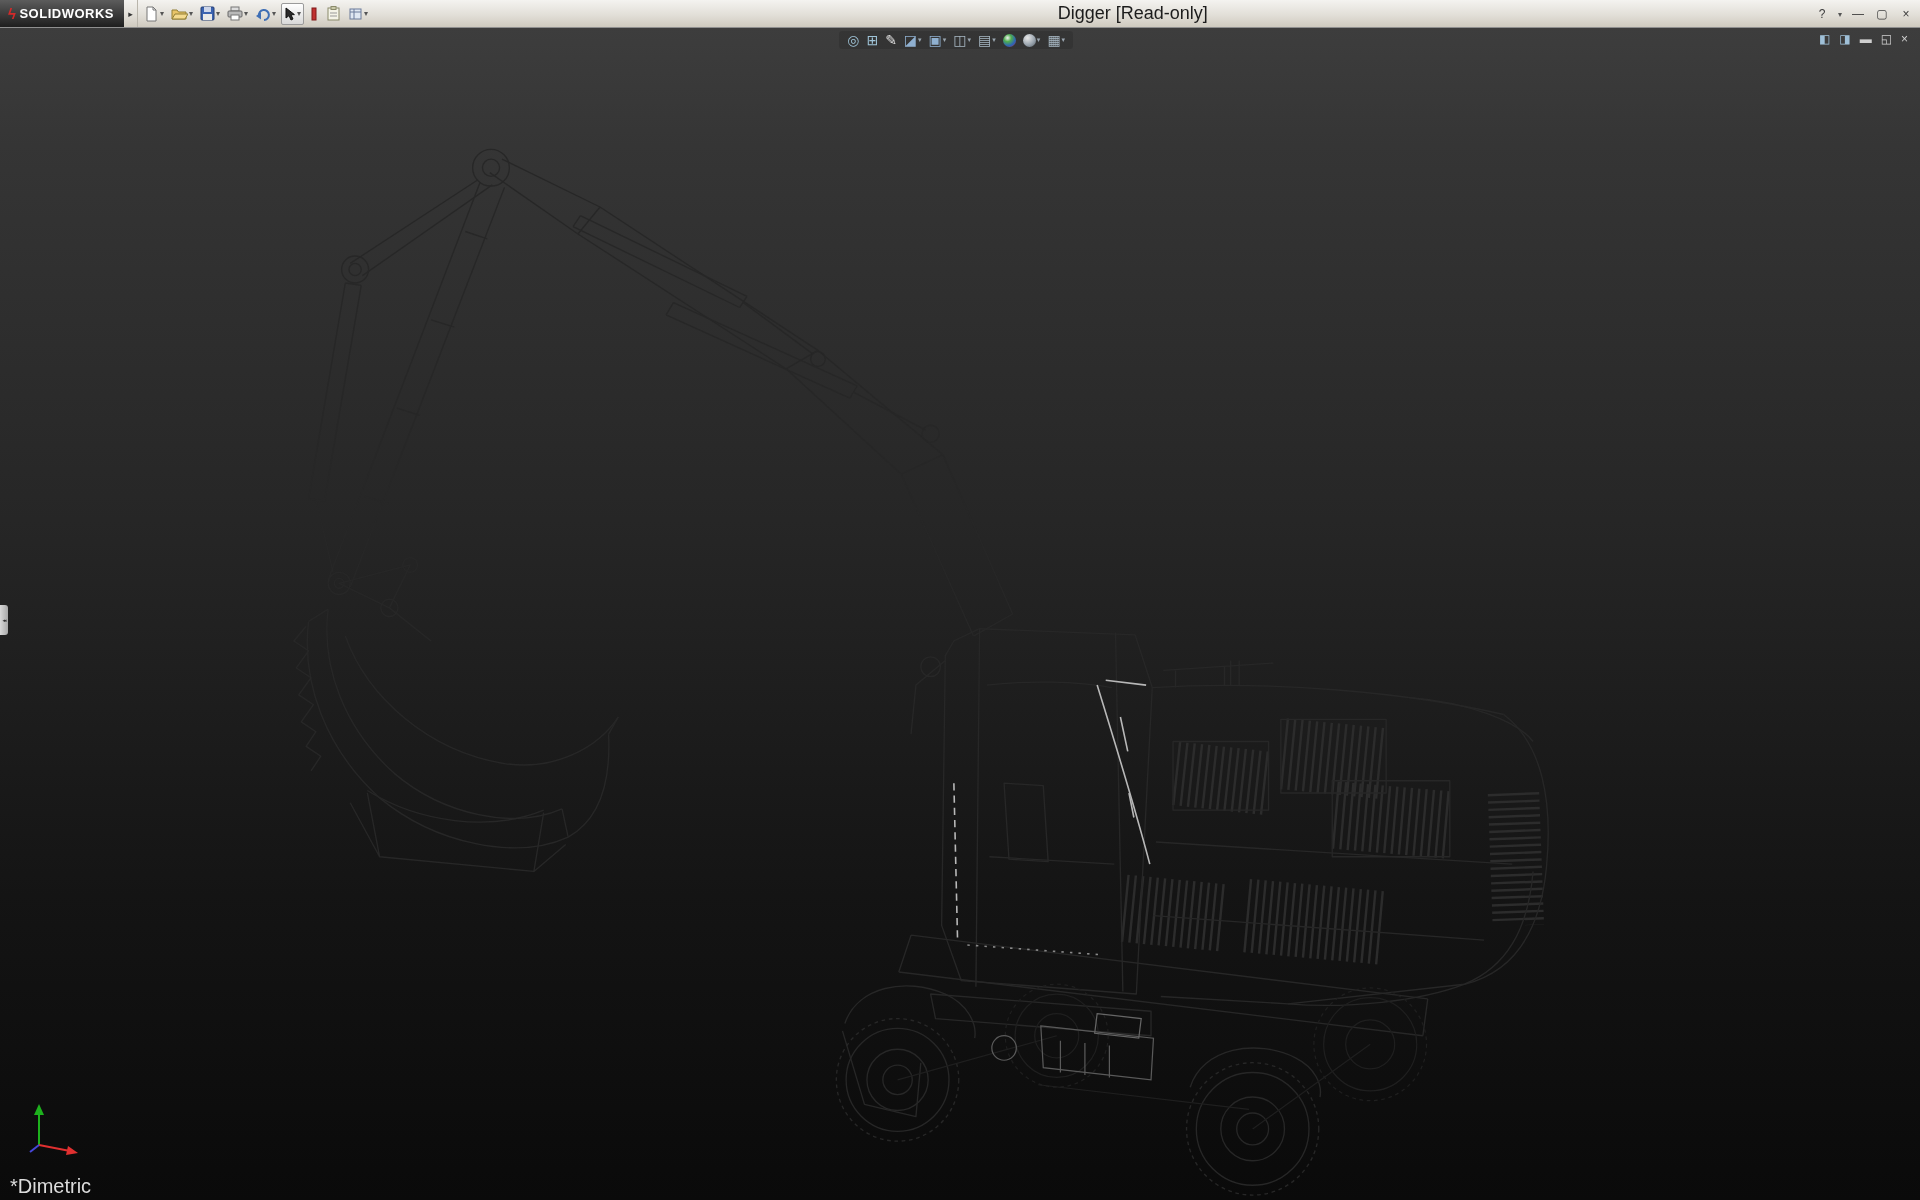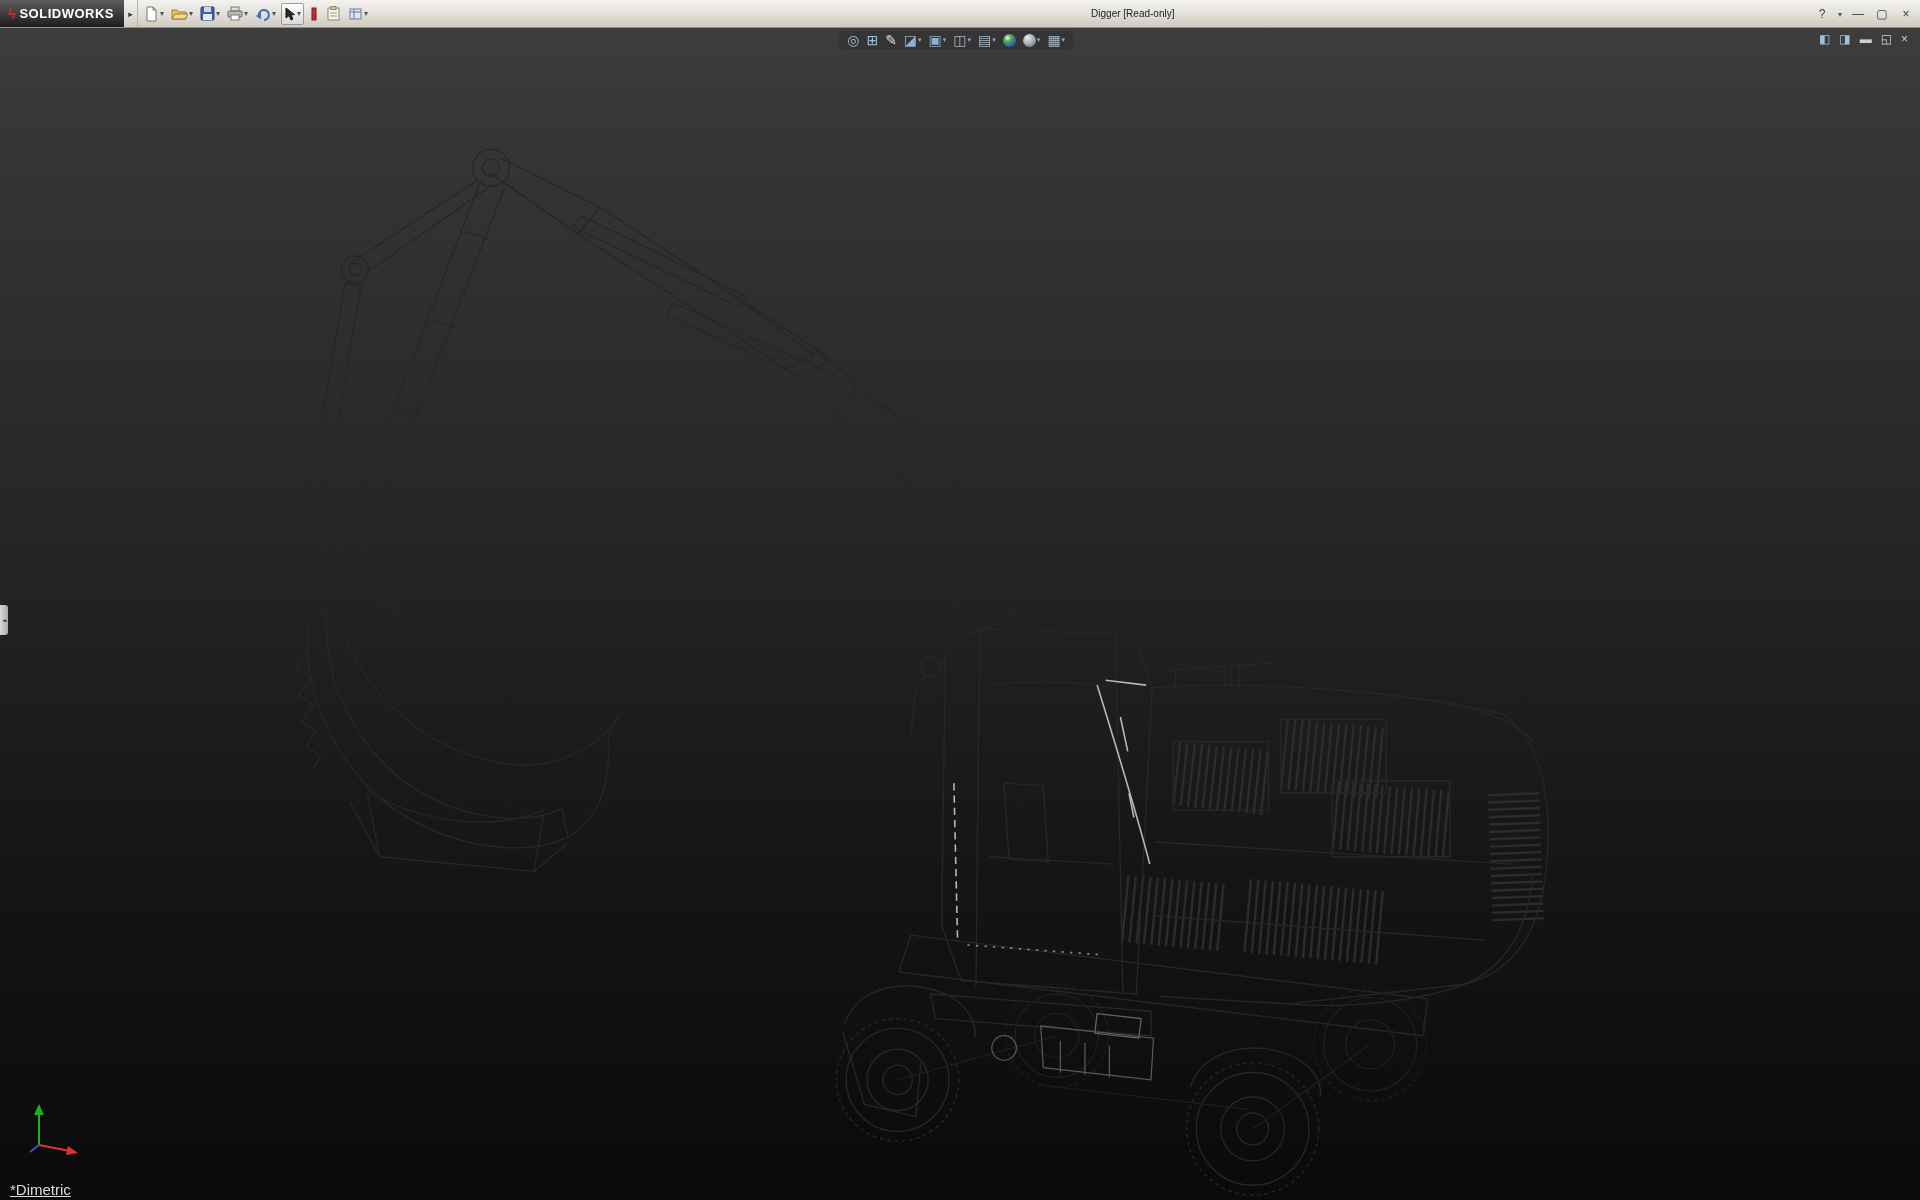--- a/index.html
+++ b/index.html
@@ -16,21 +16,21 @@
     background:linear-gradient(180deg,#5c5c5c,#1e1e1e); color:#fff;
     font-size:13px; font-weight:bold; letter-spacing:.5px; }
   .logo .mark { color:#d42a2a; font-size:15px; margin-right:3px; font-weight:bold; }
   .menu-arrow { width:14px; height:100%; display:flex; align-items:center; justify-content:center;
     font-size:9px; color:#333; border-right:1px solid #b9b5ab; cursor:default; }
   .toolbar { display:flex; align-items:center; gap:3px; padding:0 4px; height:100%; }
   .tbtn { display:flex; align-items:center; height:22px; padding:0 2px; border-radius:2px; }
   .tbtn .caret { font-size:8px; color:#555; margin-left:1px; }
   .tbtn.pressed { border:1px solid #9a9a9a; background:linear-gradient(#ffffff,#d9d9d9); }
   .win-title { position:absolute; left:59%; transform:translateX(-50%);
-    font-size:10px; color:#1c1c1c; white-space:nowrap; }
+    font-size:18px; color:#1c1c1c; white-space:nowrap; }
   .win-controls { position:absolute; right:4px; top:0; height:28px;
     display:flex; align-items:center; gap:4px; }
   .win-controls span { width:20px; height:19px; display:flex; align-items:center;
     justify-content:center; font-size:12px; color:#3c3c3c; }
   .win-controls .help-caret { width:8px; font-size:8px; color:#555; }
 
   
   .viewport { position:relative; flex:1 1 auto;
     background:linear-gradient(180deg,#3d3d3d 0%,#353535 10%,#262626 42%,#141414 74%,#0a0a0a 100%); }
   .model-svg { position:absolute; inset:0; width:100%; height:100%; }
@@ -56,21 +56,21 @@
   .doc-controls .pane { color:#9fc0d8; }
 
   
   .panel-handle { position:absolute; left:0; top:577px; width:8px; height:30px;
     background:linear-gradient(90deg,#d8d8d8,#a8a8a8); border-radius:0 3px 3px 0;
     display:flex; align-items:center; justify-content:center;
     font-size:5px; color:#333; letter-spacing:-1px; }
 
   
   .triad { position:absolute; left:24px; bottom:40px; }
-  .view-label { position:absolute; left:10px; bottom:2px; color:#dcdcdc; font-size:15px;text-decoration:underline; }
+  .view-label { position:absolute; left:10px; bottom:2px; color:#dcdcdc; font-size:20px; }
 
   
   .tico { display:block; }
 </style>
 </head>
 <body>
 
 <div class="app">
 
   <div class="titlebar">

